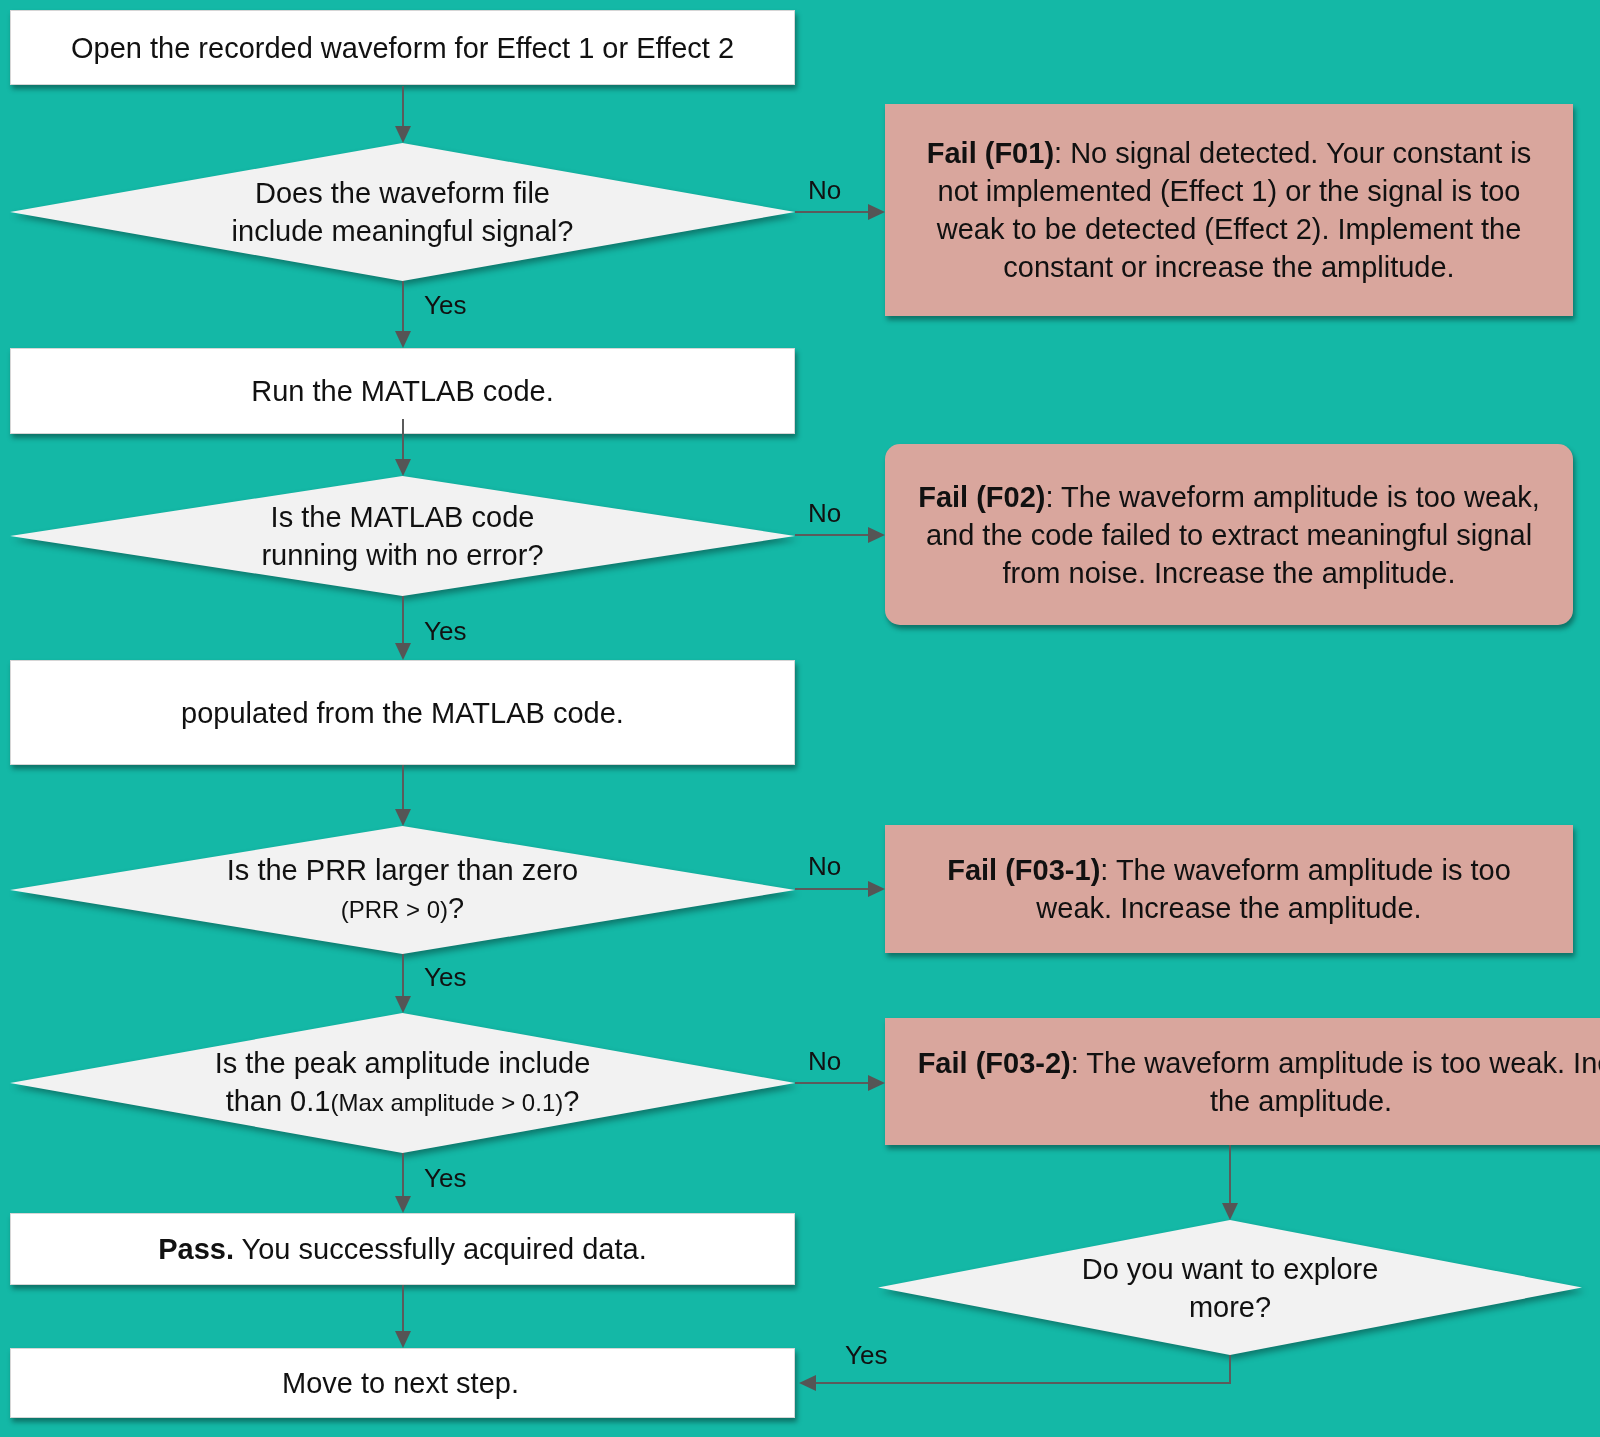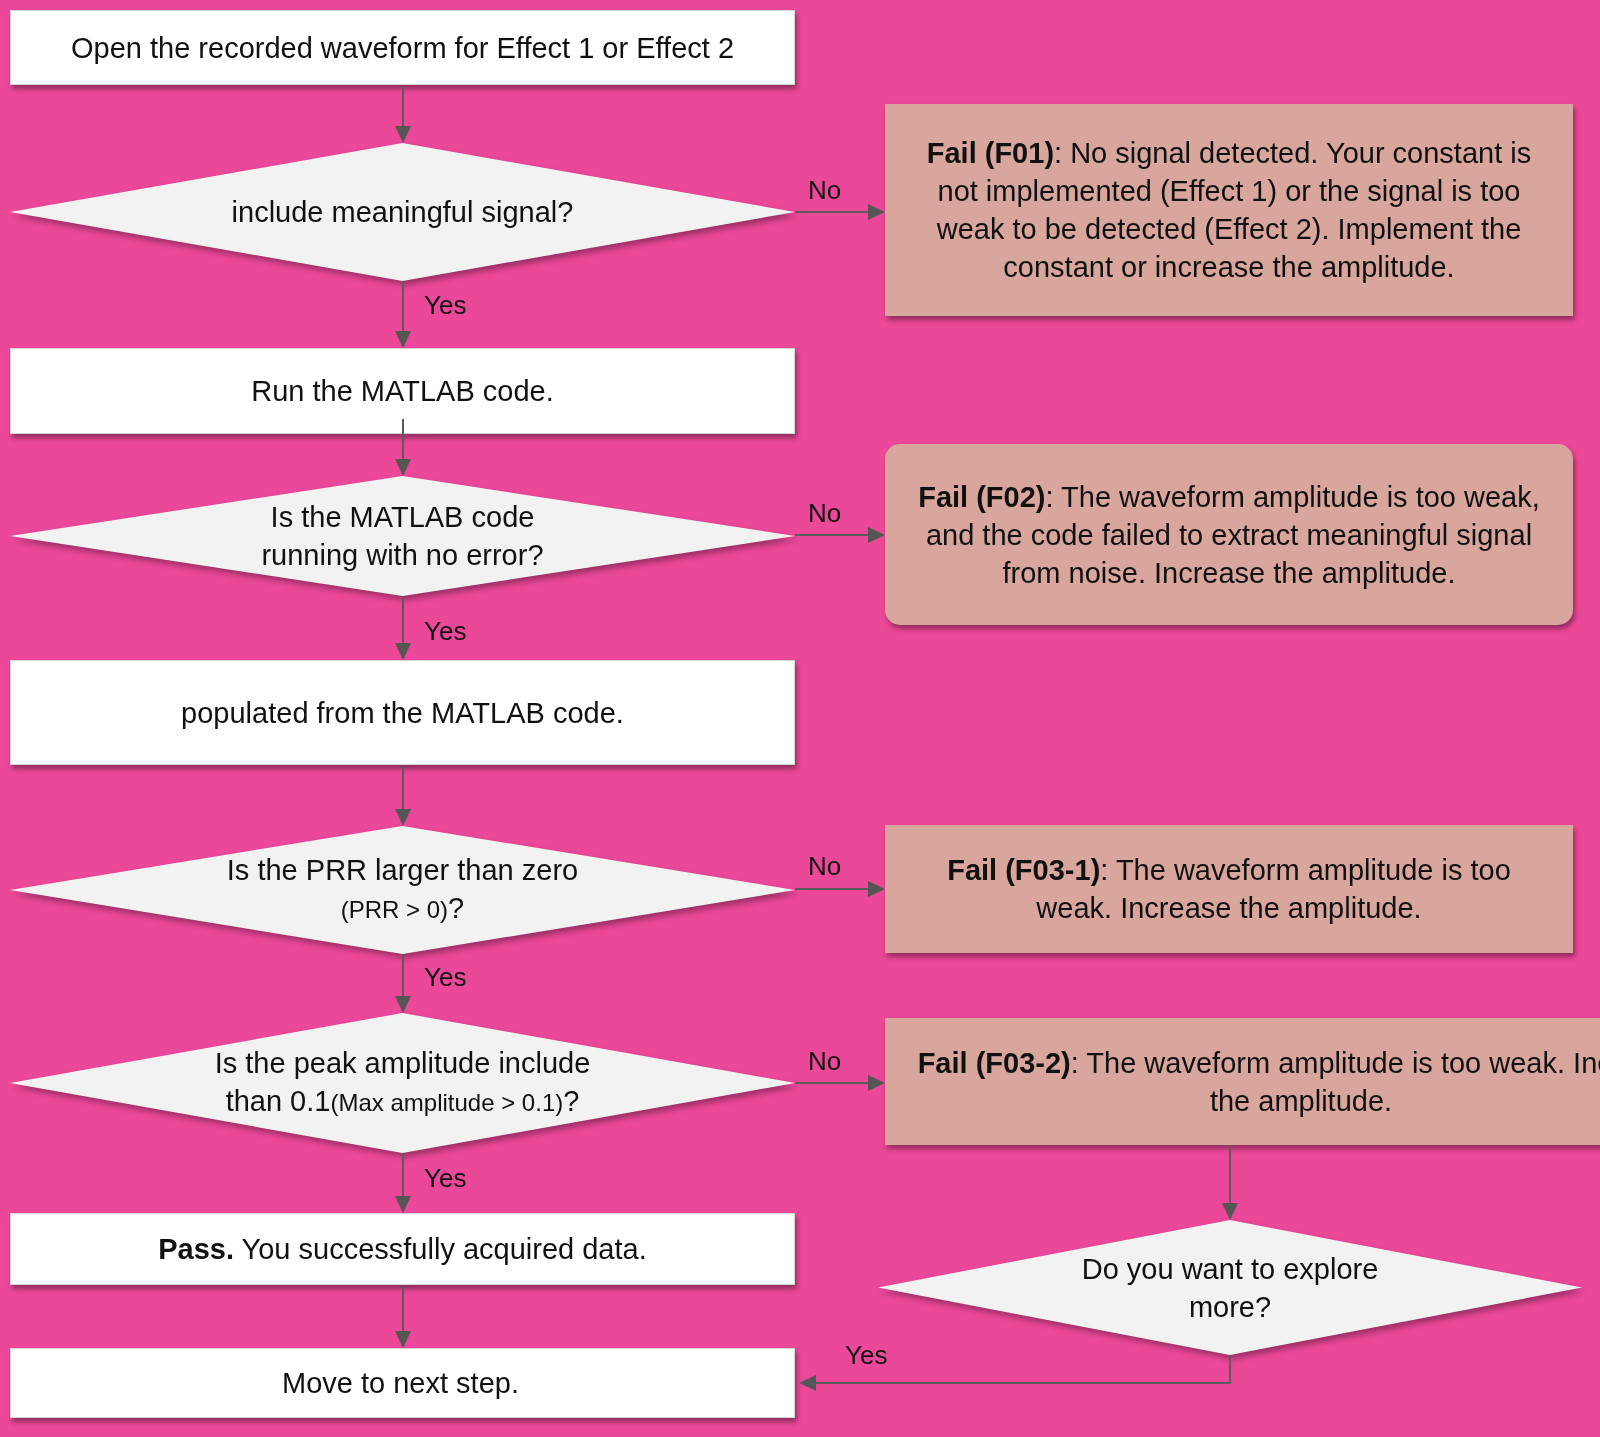--- a/index.html
+++ b/index.html
@@ -1,17 +1,17 @@
 <!DOCTYPE html>
 <html><head>
 <meta charset="utf-8">
 <style>
   html,body{margin:0;padding:0;background:#ffffff;}
   #stage{
-    position:relative;width:1600px;height:1437px;background:#ec4899;overflow:hidden;
+    position:relative;width:1600px;height:1437px;background:#14b8a6;overflow:hidden;
     font-family:"Liberation Sans", sans-serif;color:#111111;
   }
   .box{
     position:absolute;background:#ffffff;border:1px solid #d6d6d6;
     box-shadow:2px 4px 5px rgba(0,0,0,0.38);
     display:flex;align-items:center;justify-content:center;text-align:center;
     font-size:29px;line-height:40px;box-sizing:border-box;padding:0 18px;
   }
   .fail{
     position:absolute;background:#d9a69d;
@@ -39,20 +39,21 @@
 <body>
 
 <div id="stage">
 
   <div class="box" style="left:10px;top:10px;width:785px;height:75px;">
     <span>Open the recorded waveform for Effect 1 or Effect 2</span>
   </div>
 
   <div class="diamond-wrap" style="left:10px;top:143px;width:785px;height:138px;">
     <div class="diamond">
+      <div>Does the waveform file</div>
       <div>include meaningful signal?</div>
     </div>
   </div>
 
   <div class="box" style="left:10px;top:348px;width:785px;height:86px;">
     <span>Run the MATLAB code.</span>
   </div>
 
   <div class="diamond-wrap" style="left:10px;top:476px;width:785px;height:120px;">
     <div class="diamond">

